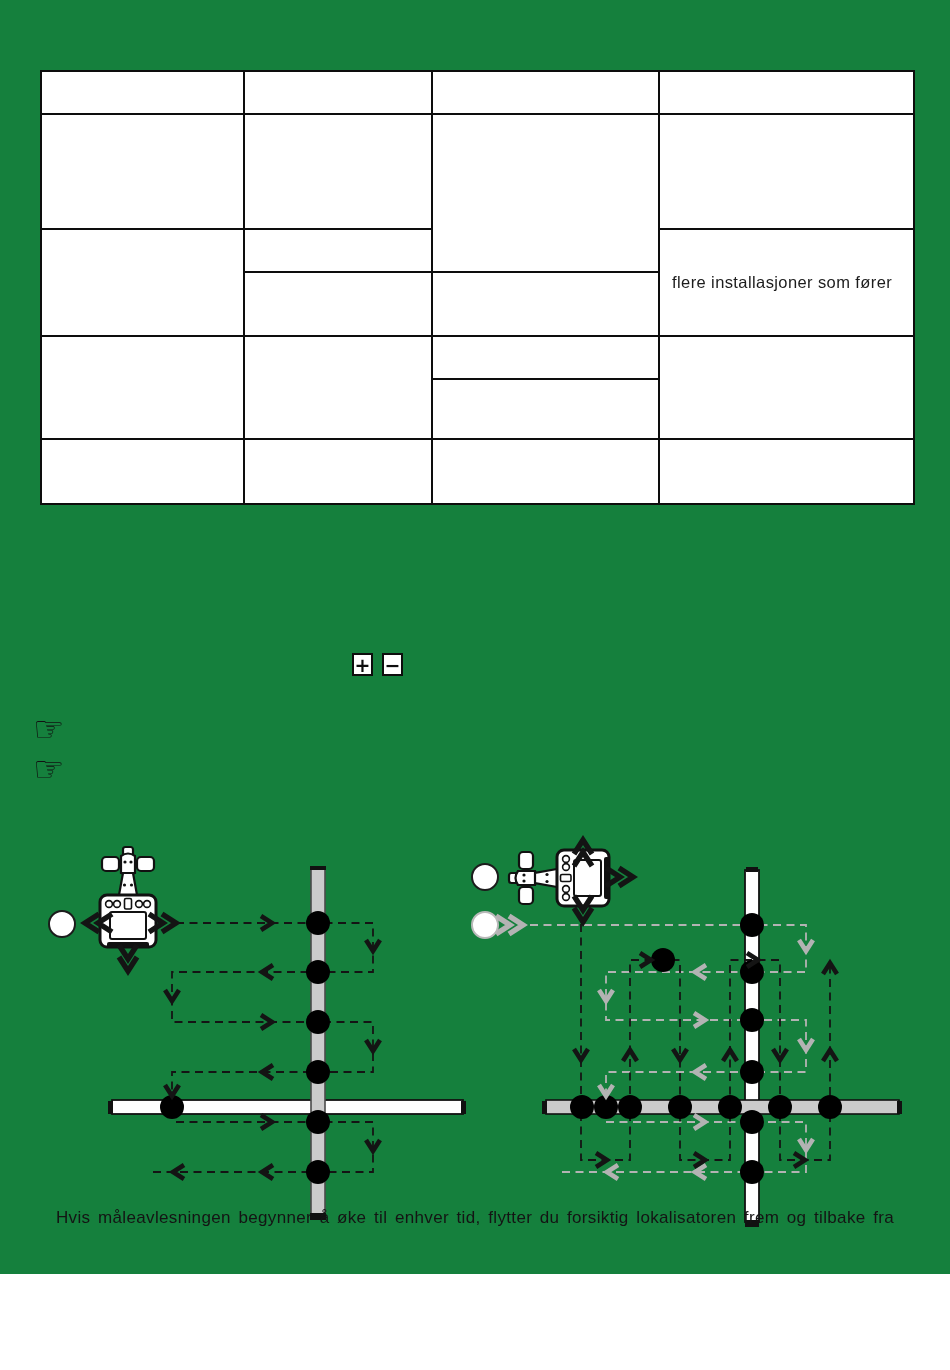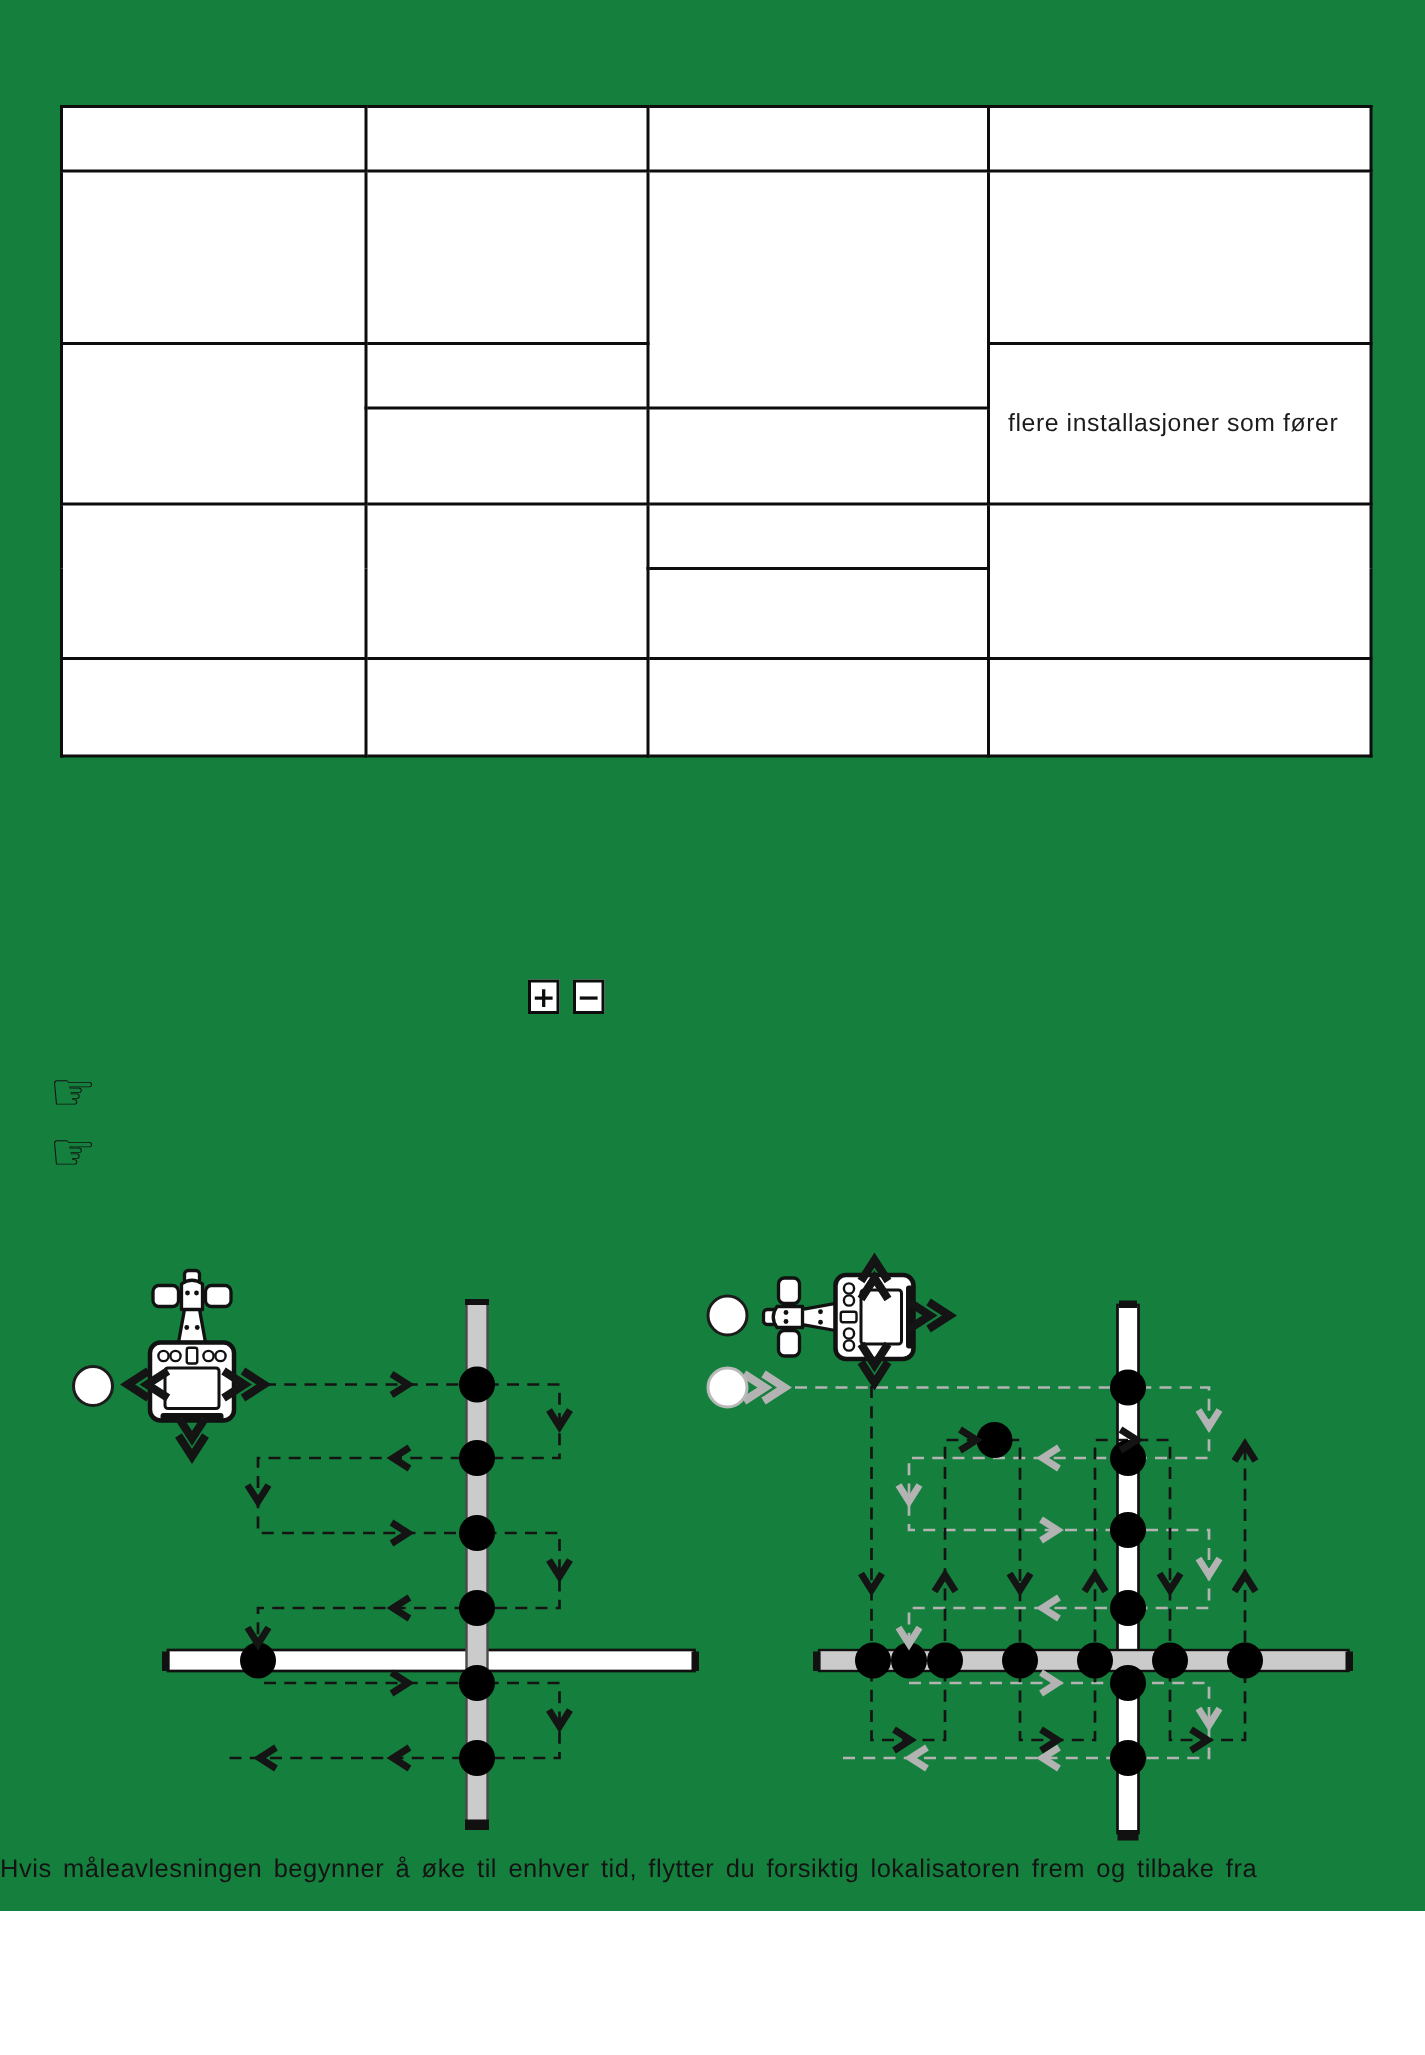--- a/index.html
+++ b/index.html
@@ -14,21 +14,21 @@
   
   .keybtn{position:absolute;box-sizing:border-box;border:2px solid #0d0d0d;background:#fff;
           display:flex;align-items:center;justify-content:center;
           font-weight:900;color:#0d0d0d;font-family:"DejaVu Sans",sans-serif;}
 
   
   .manicule{position:absolute;left:33px;font-size:35px;line-height:1;color:#111;
             font-family:"DejaVu Sans",sans-serif;}
 
   
-  #bottomtext{position:absolute;left:0;top:1236px;width:950px;text-align:left;
+  #bottomtext{position:absolute;left:0;top:1208px;width:950px;text-align:center;
               font-size:17px;letter-spacing:.35px;word-spacing:2.5px;color:#141414;}
 
   
   #diagram{position:absolute;left:0;top:0;}
   .dash{fill:none;stroke:#141414;stroke-width:1.8;stroke-dasharray:8 5.5;}
   .dash.gry{stroke:#b3b3b3;}
   .chev{fill:none;stroke:#141414;stroke-linecap:butt;stroke-linejoin:miter;}
   .chev.gry{stroke:#b3b3b3;}
   .pipe-gray{fill:#cbcbcb;stroke:#4a4a4a;stroke-width:1.6;}
   .pipe-white{fill:#fff;stroke:#111;stroke-width:1.8;}

